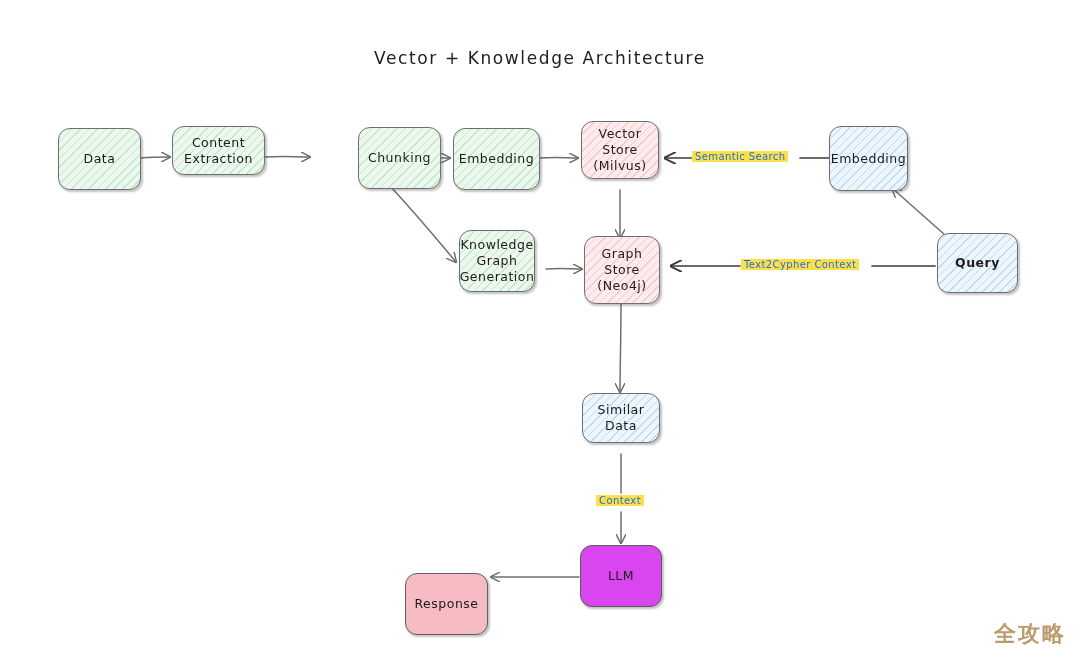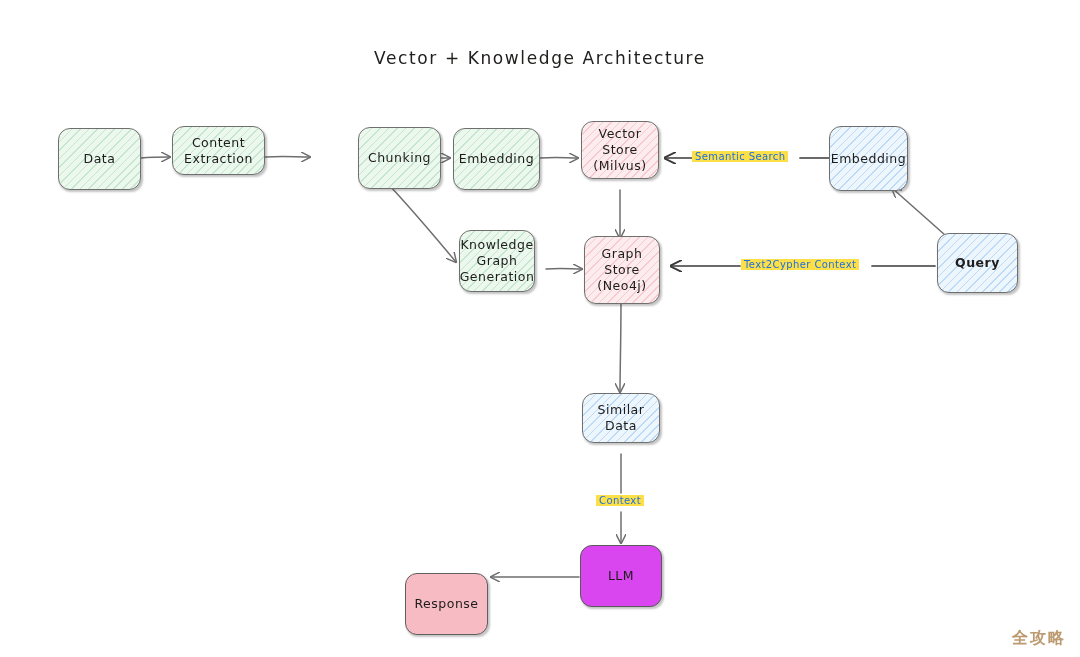--- a/index.html
+++ b/index.html
@@ -127,21 +127,21 @@
     background: #fde047;
     padding: 0 3px;
   }
 
   
   .watermark {
     position: absolute;
     right: 14px;
     bottom: 8px;
     font-family: "DejaVu Sans", sans-serif;
-    font-size: 16px;
+    font-size: 22px;
     font-weight: bold;
     letter-spacing: 2px;
     color: #b79264;
     opacity: 0.92;
     white-space: pre;
   }
 </style>
 </head>
 <body>
 

